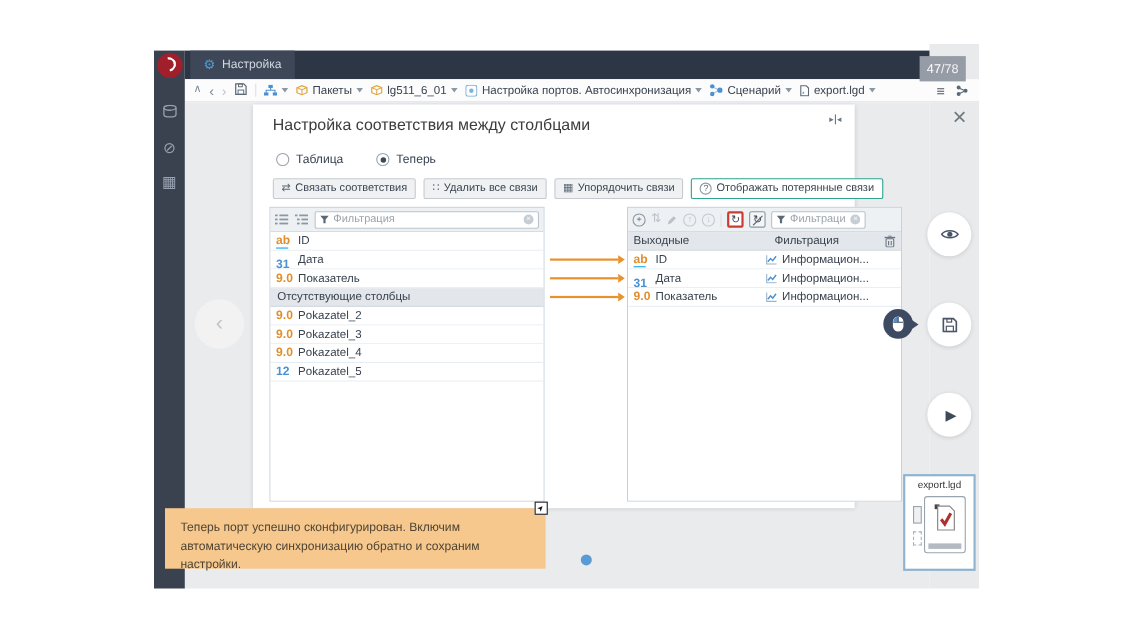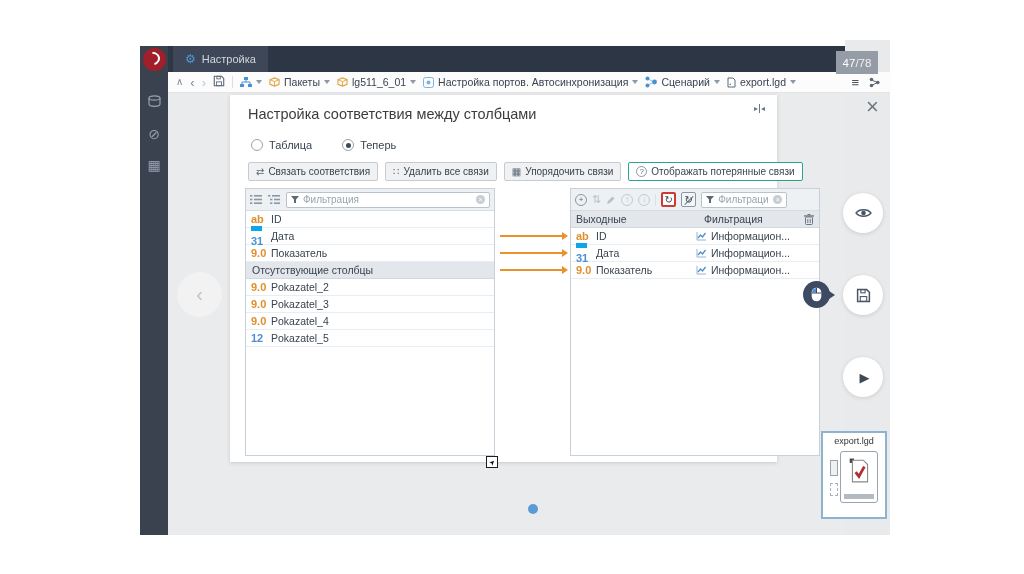--- a/index.html
+++ b/index.html
@@ -57,21 +57,21 @@
   .panel.left{left:0}.panel.right{left:325px}
   .ptb{height:22px;background:#eef1f3;border-bottom:1px solid #d5dce2;display:flex;align-items:center;padding:0 4px;gap:5px;flex:none}
   .filterbox{flex:1;height:16px;background:#fff;border:1px solid #bac3cb;border-radius:2px;display:flex;align-items:center;padding:0 4px;gap:4px}
   .filterbox input{border:none;outline:none;flex:1;font-size:10px;color:#333;min-width:0;font-family:"Liberation Sans",sans-serif}
   .filterbox input::placeholder{color:#9aa4ad}
   .clear{width:9px;height:9px;border-radius:50%;background:#c6cdd3;color:#fff;font-size:7px;line-height:9px;text-align:center;flex:none;font-style:normal}
   .phead{height:17px;background:#e3e7eb;border-bottom:1px solid #d0d8de;font-size:10.5px;color:#39434f;display:flex;align-items:center;padding:0 6px;flex:none}
   .prow{height:17px;border-bottom:1px solid #e6eef5;display:flex;align-items:center;padding:0 5px;gap:5px;font-size:10.5px;color:#39434f;flex:none;background:#fff}
   .ptype{width:15px;font-size:11px;font-weight:bold;flex:none;line-height:1}
   .t-o{color:#e08f2d}.t-b{color:#4a90d2}
-  .t-date{color:#4a90d2;border-top:5px solid #0ea5e9;width:11px;margin-right:4px;padding-top:5px}
+  .t-date{color:#4a90d2;border-top:1px solid #0ea5e9;width:11px;margin-right:4px;padding-top:10px}
   .pfill{flex:1;background:#fff}
   .sechead{height:17px;background:#e3e7eb;border-bottom:1px solid #d0d8de;font-size:10.5px;color:#39434f;display:flex;align-items:center;padding:0 6px;flex:none}
   .link-arrow{position:absolute;left:255px;width:62px;height:2px;background:#e8912d}
   .link-arrow::after{content:'';position:absolute;right:-6px;top:-3px;width:0;height:0;border-left:6px solid #e8912d;border-top:4px solid transparent;border-bottom:4px solid transparent}
   .circ-ic{width:12px;height:12px;border-radius:50%;border:1px solid #8a97a5;color:#5b6875;font-size:8px;line-height:10px;text-align:center;flex:none;font-style:normal}
   .circ-ic.dis{border-color:#c3cad1;color:#b9c1c9}
   .gray-ic{color:#b9c1c9;font-size:11px;font-style:normal;line-height:1}
   .syncbox{width:15px;height:15px;border:1px solid #8a97a5;border-radius:2px;display:flex;align-items:center;justify-content:center;color:#39434f;font-size:10px;position:relative;background:#fff;flex:none}
   .syncbox.hl{border:2px solid #cc3b33}
   .syncbox.off{background:#f3f5f6}
@@ -387,20 +387,21 @@
           </div>
         </div>
         <div class="pfill"></div>
       </div>
     </div>
   </div>
 
   <div class="abs marker">
       <i>➤</i>
     </div>
+  <div class="abs tooltip">Теперь порт успешно сконфигурирован. Включим автоматическую синхронизацию обратно и сохраним настройки.</div>
   <div class="abs prevbtn">‹</div>
   <div class="abs closex">×</div>
 
   <div class="abs fab eye">
     <svg width="17" height="12" viewBox="0 0 16 11">
         <path d="M1 5.5C4 1.5 12 1.5 15 5.5 12 9.5 4 9.5 1 5.5z" fill="none" stroke="#4a5568" stroke-width="1.3"></path>
         <circle cx="8" cy="5.5" r="2.2" fill="#4a5568"></circle>
       </svg>
   </div>
   <div class="abs fab save">

